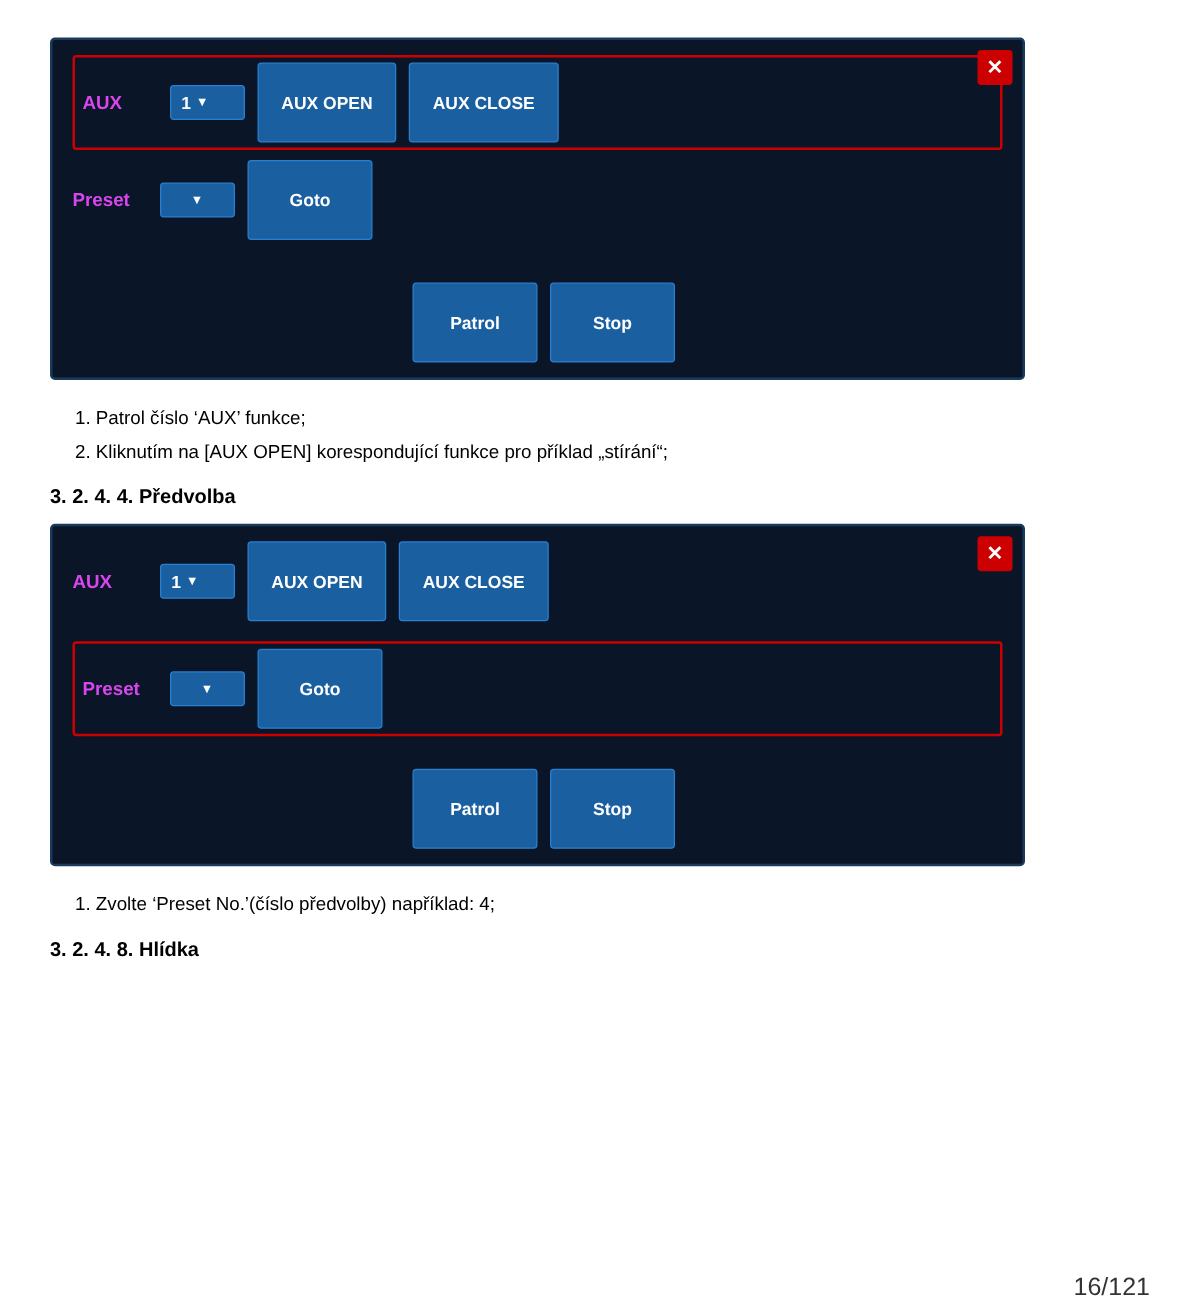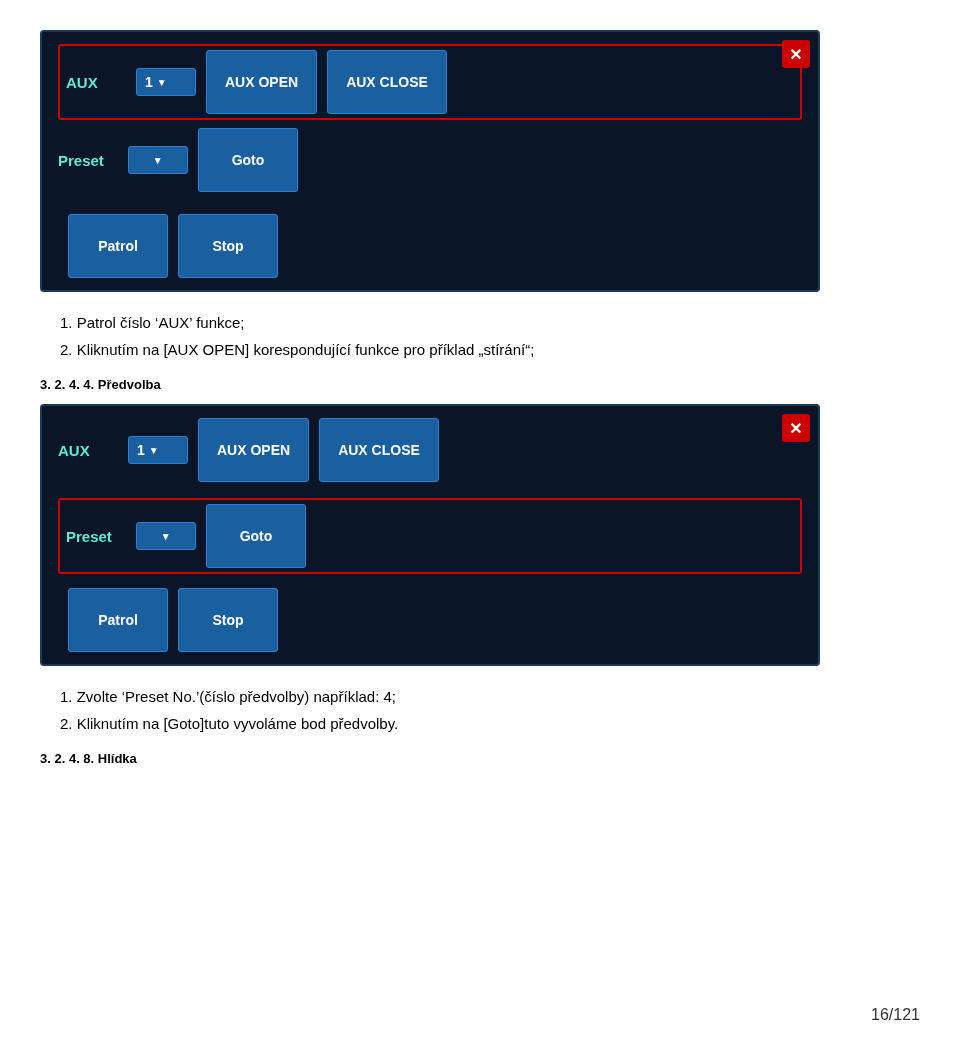--- a/index.html
+++ b/index.html
@@ -17,21 +17,21 @@
       background: #0a1628;
       border: 2px solid #1a3a5c;
       border-radius: 4px;
       padding: 12px 16px;
       margin: 10px 0 20px 0;
       position: relative;
       width: 780px;
     }
 
     .panel-label {
-      color: #5eead4;
+      color: #d946ef;
       font-size: 15px;
       font-weight: bold;
       min-width: 60px;
     }
 
     .panel-btn {
       background: #1a5fa0;
       color: #ffffff;
       border: 1px solid #2a7fd0;
       border-radius: 3px;
@@ -97,51 +97,52 @@
       padding: 4px 6px;
       border-radius: 3px;
       display: flex;
       align-items: center;
       gap: 10px;
     }
 
     .patrol-row {
       display: flex;
       gap: 10px;
-      margin-top: 6px;
+      margin-top: 18px;
       padding-left: 10px;
+      justify-content: center;
     }
 
     
     .instructions {
       margin: 0 0 16px 20px;
     }
 
     .instructions ol {
       list-style: none;
       padding: 0;
     }
 
     .instructions li {
       font-size: 15px;
       margin-bottom: 4px;
       line-height: 1.5;
     }
 
     .section-heading {
-      font-size: 13px;
+      font-size: 16px;
       font-weight: bold;
       margin: 16px 0 12px 0;
     }
 
     .page-footer {
       position: absolute;
-      bottom: 20px;
+      bottom: 2px;
       right: 40px;
-      font-size: 16px;
+      font-size: 20px;
       color: #333;
     }
 
     .spacer-row {
       height: 8px;
     }
 
     .panel-inner-row {
       display: flex;
       align-items: center;
@@ -234,24 +235,20 @@
 
   <button class="close-btn">✕</button>
 </div>
 
 <div class="instructions">
   <ol>
     <li>
       <span>1.</span>
       <span>Zvolte ‘Preset No.’(číslo předvolby) například: 4;</span>
     </li>
-    <li>
-      <span>2.</span>
-      <span>Kliknutím na [Goto]tuto vyvoláme bod předvolby.</span>
-    </li>
   </ol>
 </div>
 
 <div class="section-heading">
   <span>3. 2. 4. 8.  Hlídka</span>
 </div>
 
 <div class="page-footer">
   <span>16/121</span>
 </div>

